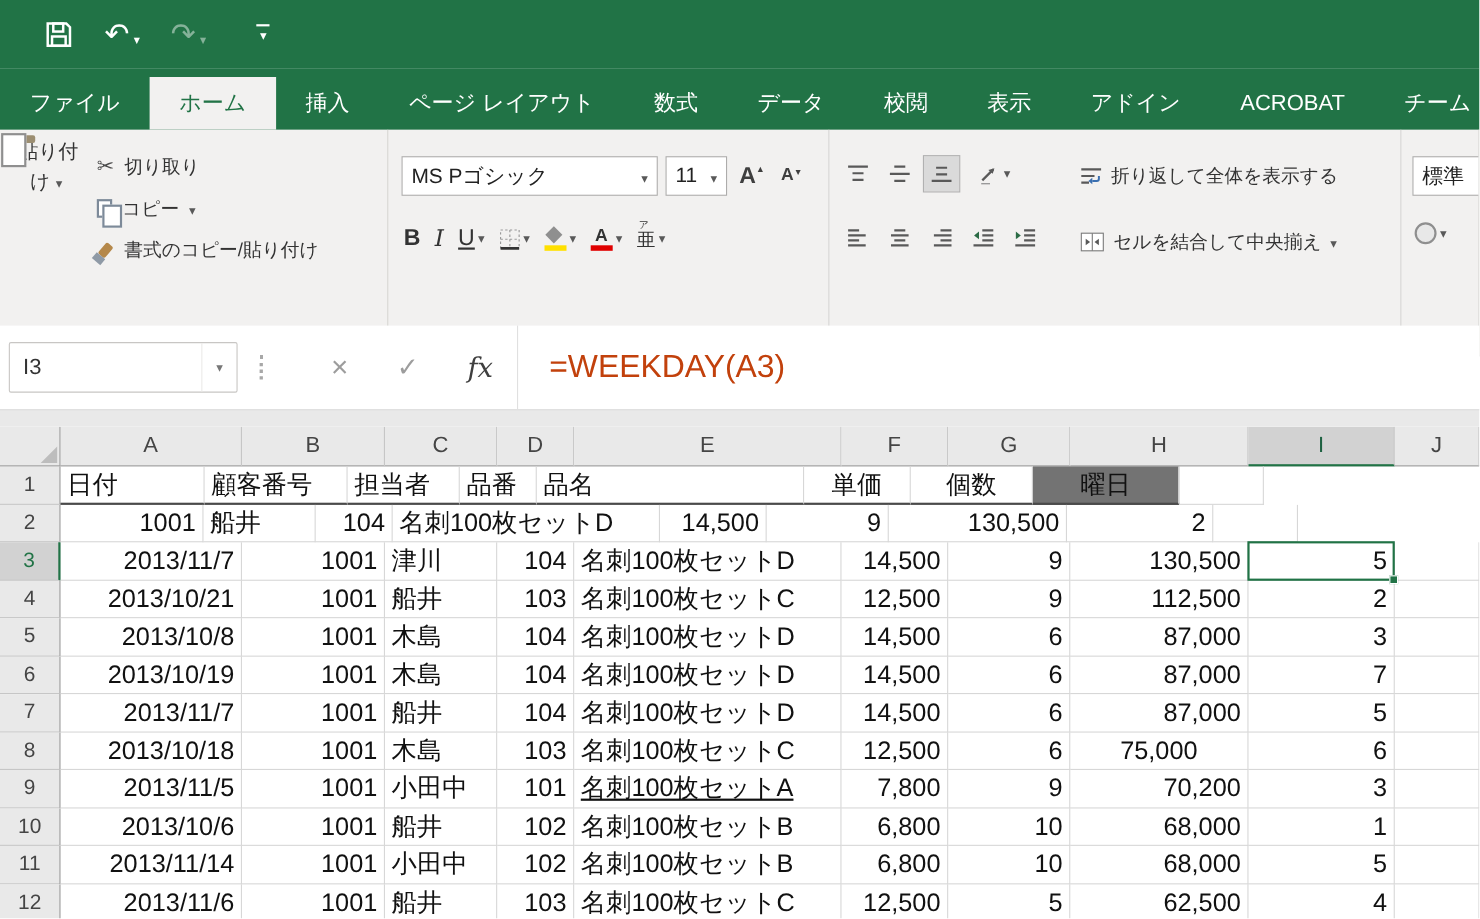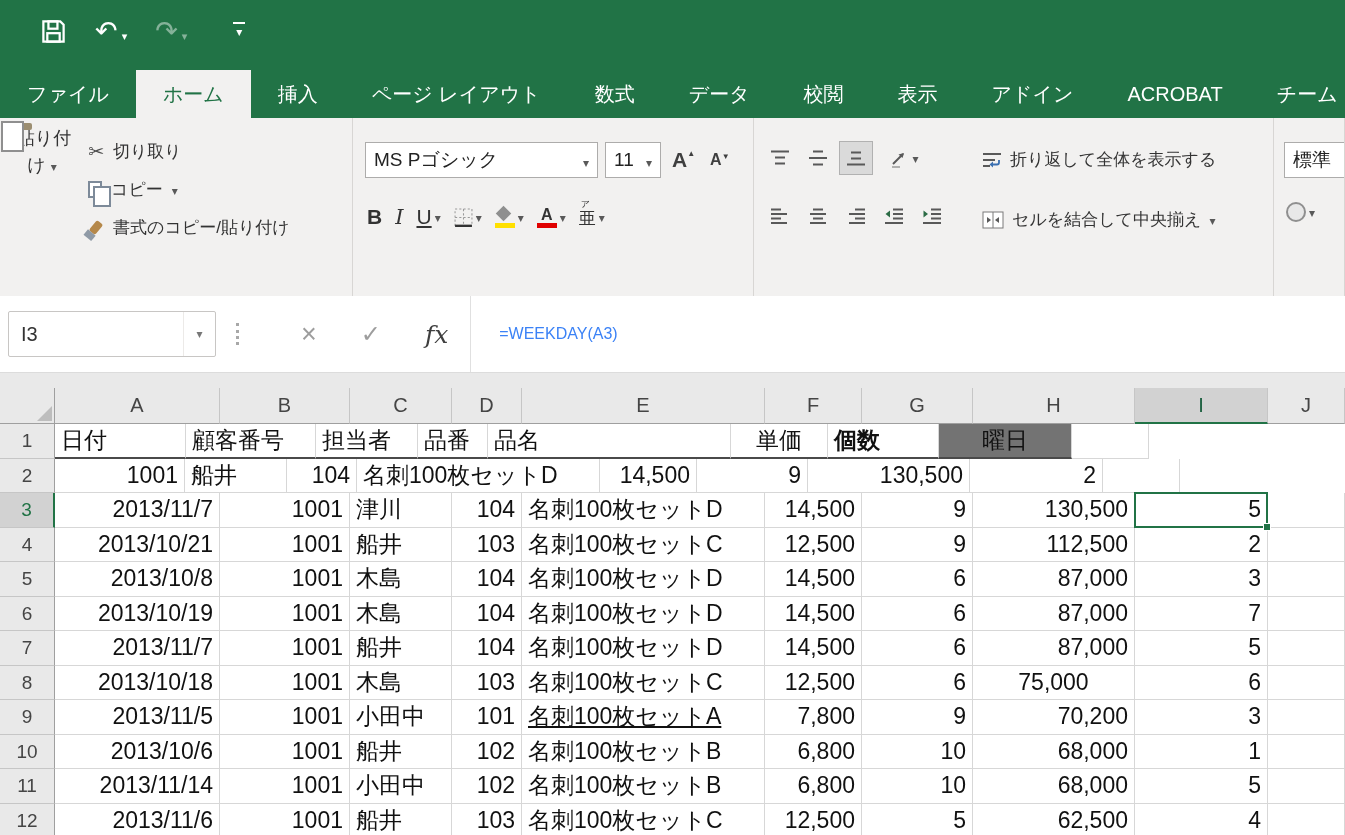--- a/index.html
+++ b/index.html
@@ -88,21 +88,21 @@
 
 .fbar{position:absolute;top:296px;left:0;right:0;height:76px;background:#fff;display:flex;align-items:center}
 .namebox{margin-left:8px;width:208px;height:46px;border:1px solid #c8c6c4;border-radius:2px;display:flex;align-items:center;padding-left:12px;font-size:20px;color:#333;background:#fff}
 .nb-caret{margin-left:auto;width:32px;align-self:stretch;display:flex;align-items:center;justify-content:center;border-left:1px solid #eceae8}
 .nb-caret::after{color:#777}
 .splitter{width:3px;height:22px;border-left:3px dotted #a8a8a8;margin-left:20px}
 .fx-cancel{font-size:27px;color:#9d9d9d;margin-left:62px}
 .fx-check{font-size:24px;color:#9d9d9d;margin-left:44px}
 .fx-label{font-size:25px;font-style:italic;font-family:"DejaVu Serif",serif;color:#3f3f3f;margin-left:44px}
 .fsep{width:1px;align-self:stretch;background:#e0e0e0;margin-left:22px}
-.formula-text{margin-left:28px;font-size:16px;color:#3b82f6;white-space:nowrap}
+.formula-text{margin-left:28px;font-size:29px;color:#c2410c;white-space:nowrap}
 .fstrip{position:absolute;top:372px;left:0;right:0;height:16px;background:#e9e9e9;border-top:1px solid #dcdcdc}
 
 
 .grid{position:absolute;top:388px;left:0;right:0;bottom:0;background:#fff;overflow:hidden}
 .g-row{display:flex;height:34.5px}
 .g-colhead{height:36px}
 .g-corner{background:#e9e9e9;border-right:1px solid #9f9f9f;border-bottom:1px solid #9f9f9f;position:relative;flex:none}
 .tri{position:absolute;right:2px;bottom:2px;width:0;height:0;border-left:15px solid transparent;border-bottom:15px solid #bdbdbd}
 .g-ch{flex:none;background:#e9e9e9;border-right:1px solid #c6c6c6;border-bottom:1px solid #9f9f9f;text-align:center;line-height:34px;font-size:20px;color:#454545}
 .g-ch.sel{background:#d2d2d2;color:#1d6141;border-bottom:2px solid #217346}
@@ -368,21 +368,21 @@
         <div class="g-ch" style="width: 77px;">J</div>
       </div>
       <div class="g-row">
         <div class="g-rh" style="width: 55px;">1</div>
         <div class="g-cell thead" style="width: 131px; text-align: left;">日付</div>
         <div class="g-cell thead" style="width: 130px; text-align: left;">顧客番号</div>
         <div class="g-cell thead" style="width: 102px; text-align: left;">担当者</div>
         <div class="g-cell thead" style="width: 70px; text-align: left;">品番</div>
         <div class="g-cell thead" style="width: 243px; text-align: left;">品名</div>
         <div class="g-cell thead" style="width: 97px; text-align: center;">単価</div>
-        <div class="g-cell thead" style="width: 111px; text-align: left; font-weight: bold;">個数</div>
+        <div class="g-cell thead" style="width: 111px; text-align: center;">個数</div>
         <div class="g-cell thead yellow" style="width: 133px; text-align: center;">曜日</div>
         <div class="g-cell" style="width: 77px; text-align: left;"></div>
       </div>
       <div class="g-row">
         <div class="g-rh" style="width: 55px;">2</div>
         <div class="g-cell" style="width: 130px; text-align: right;">1001</div>
         <div class="g-cell" style="width: 102px; text-align: left;">船井</div>
         <div class="g-cell" style="width: 70px; text-align: right;">104</div>
         <div class="g-cell" style="width: 243px; text-align: left;">名刺100枚セットD</div>
         <div class="g-cell" style="width: 97px; text-align: right;">14,500</div>

